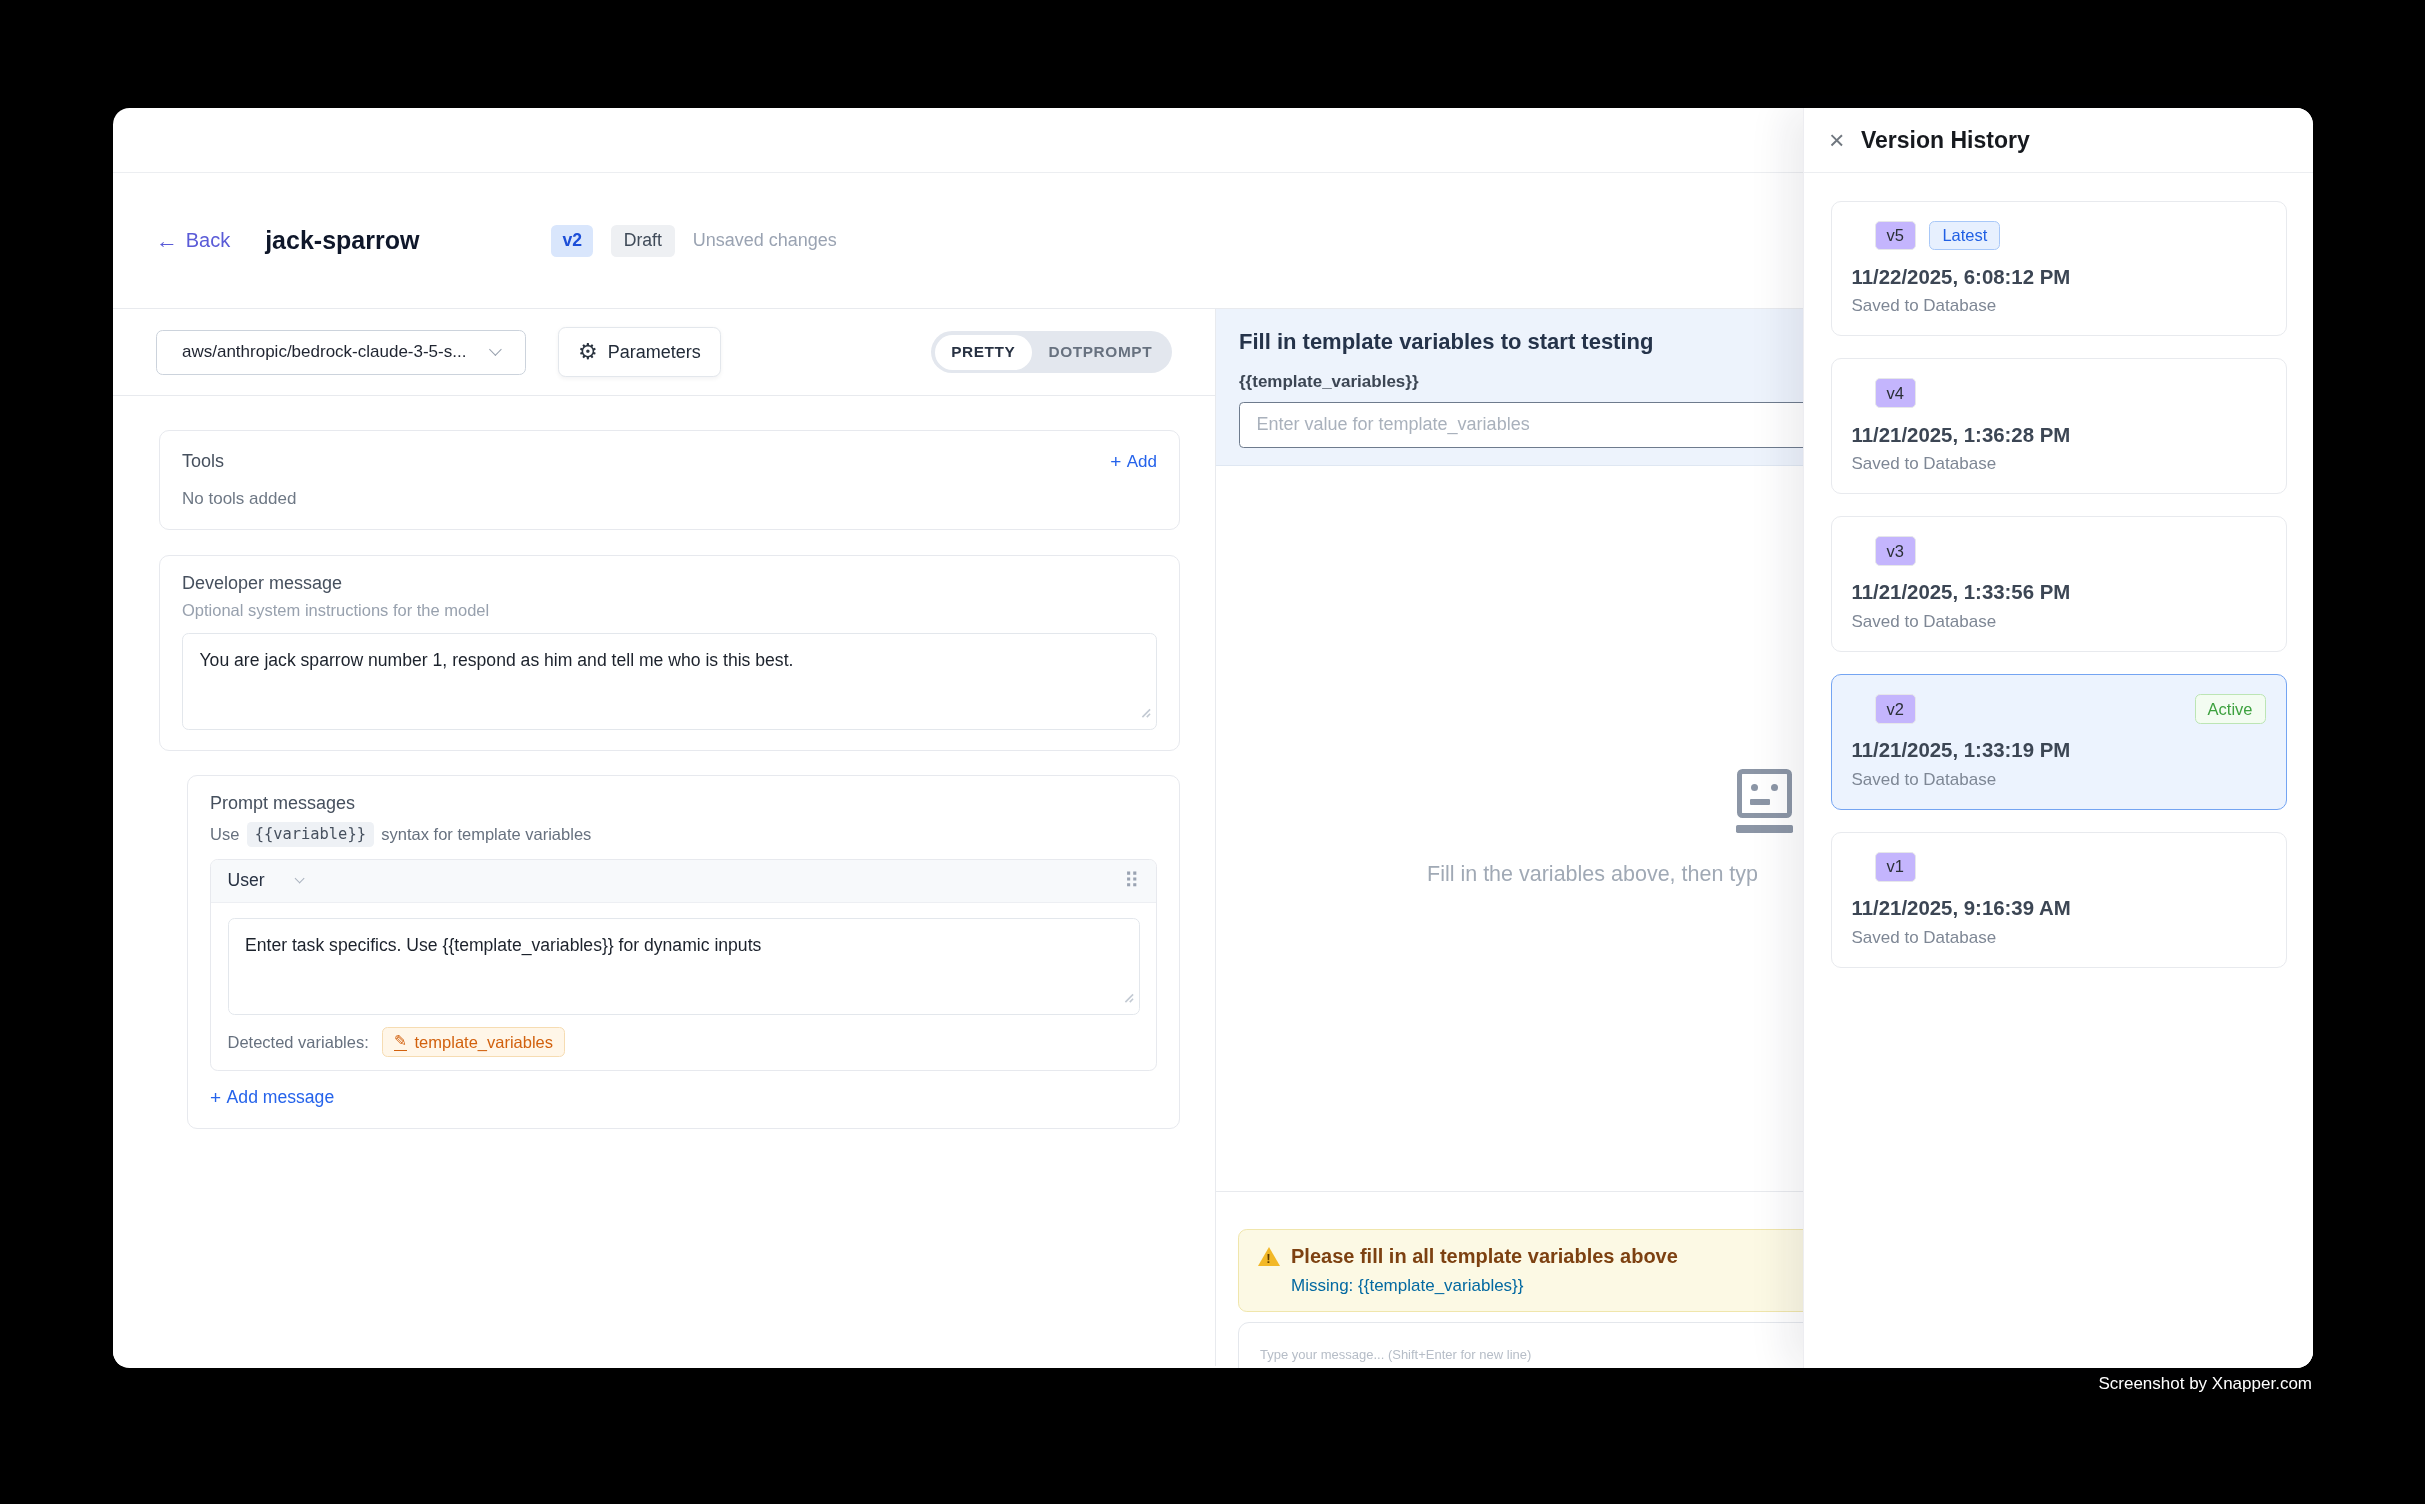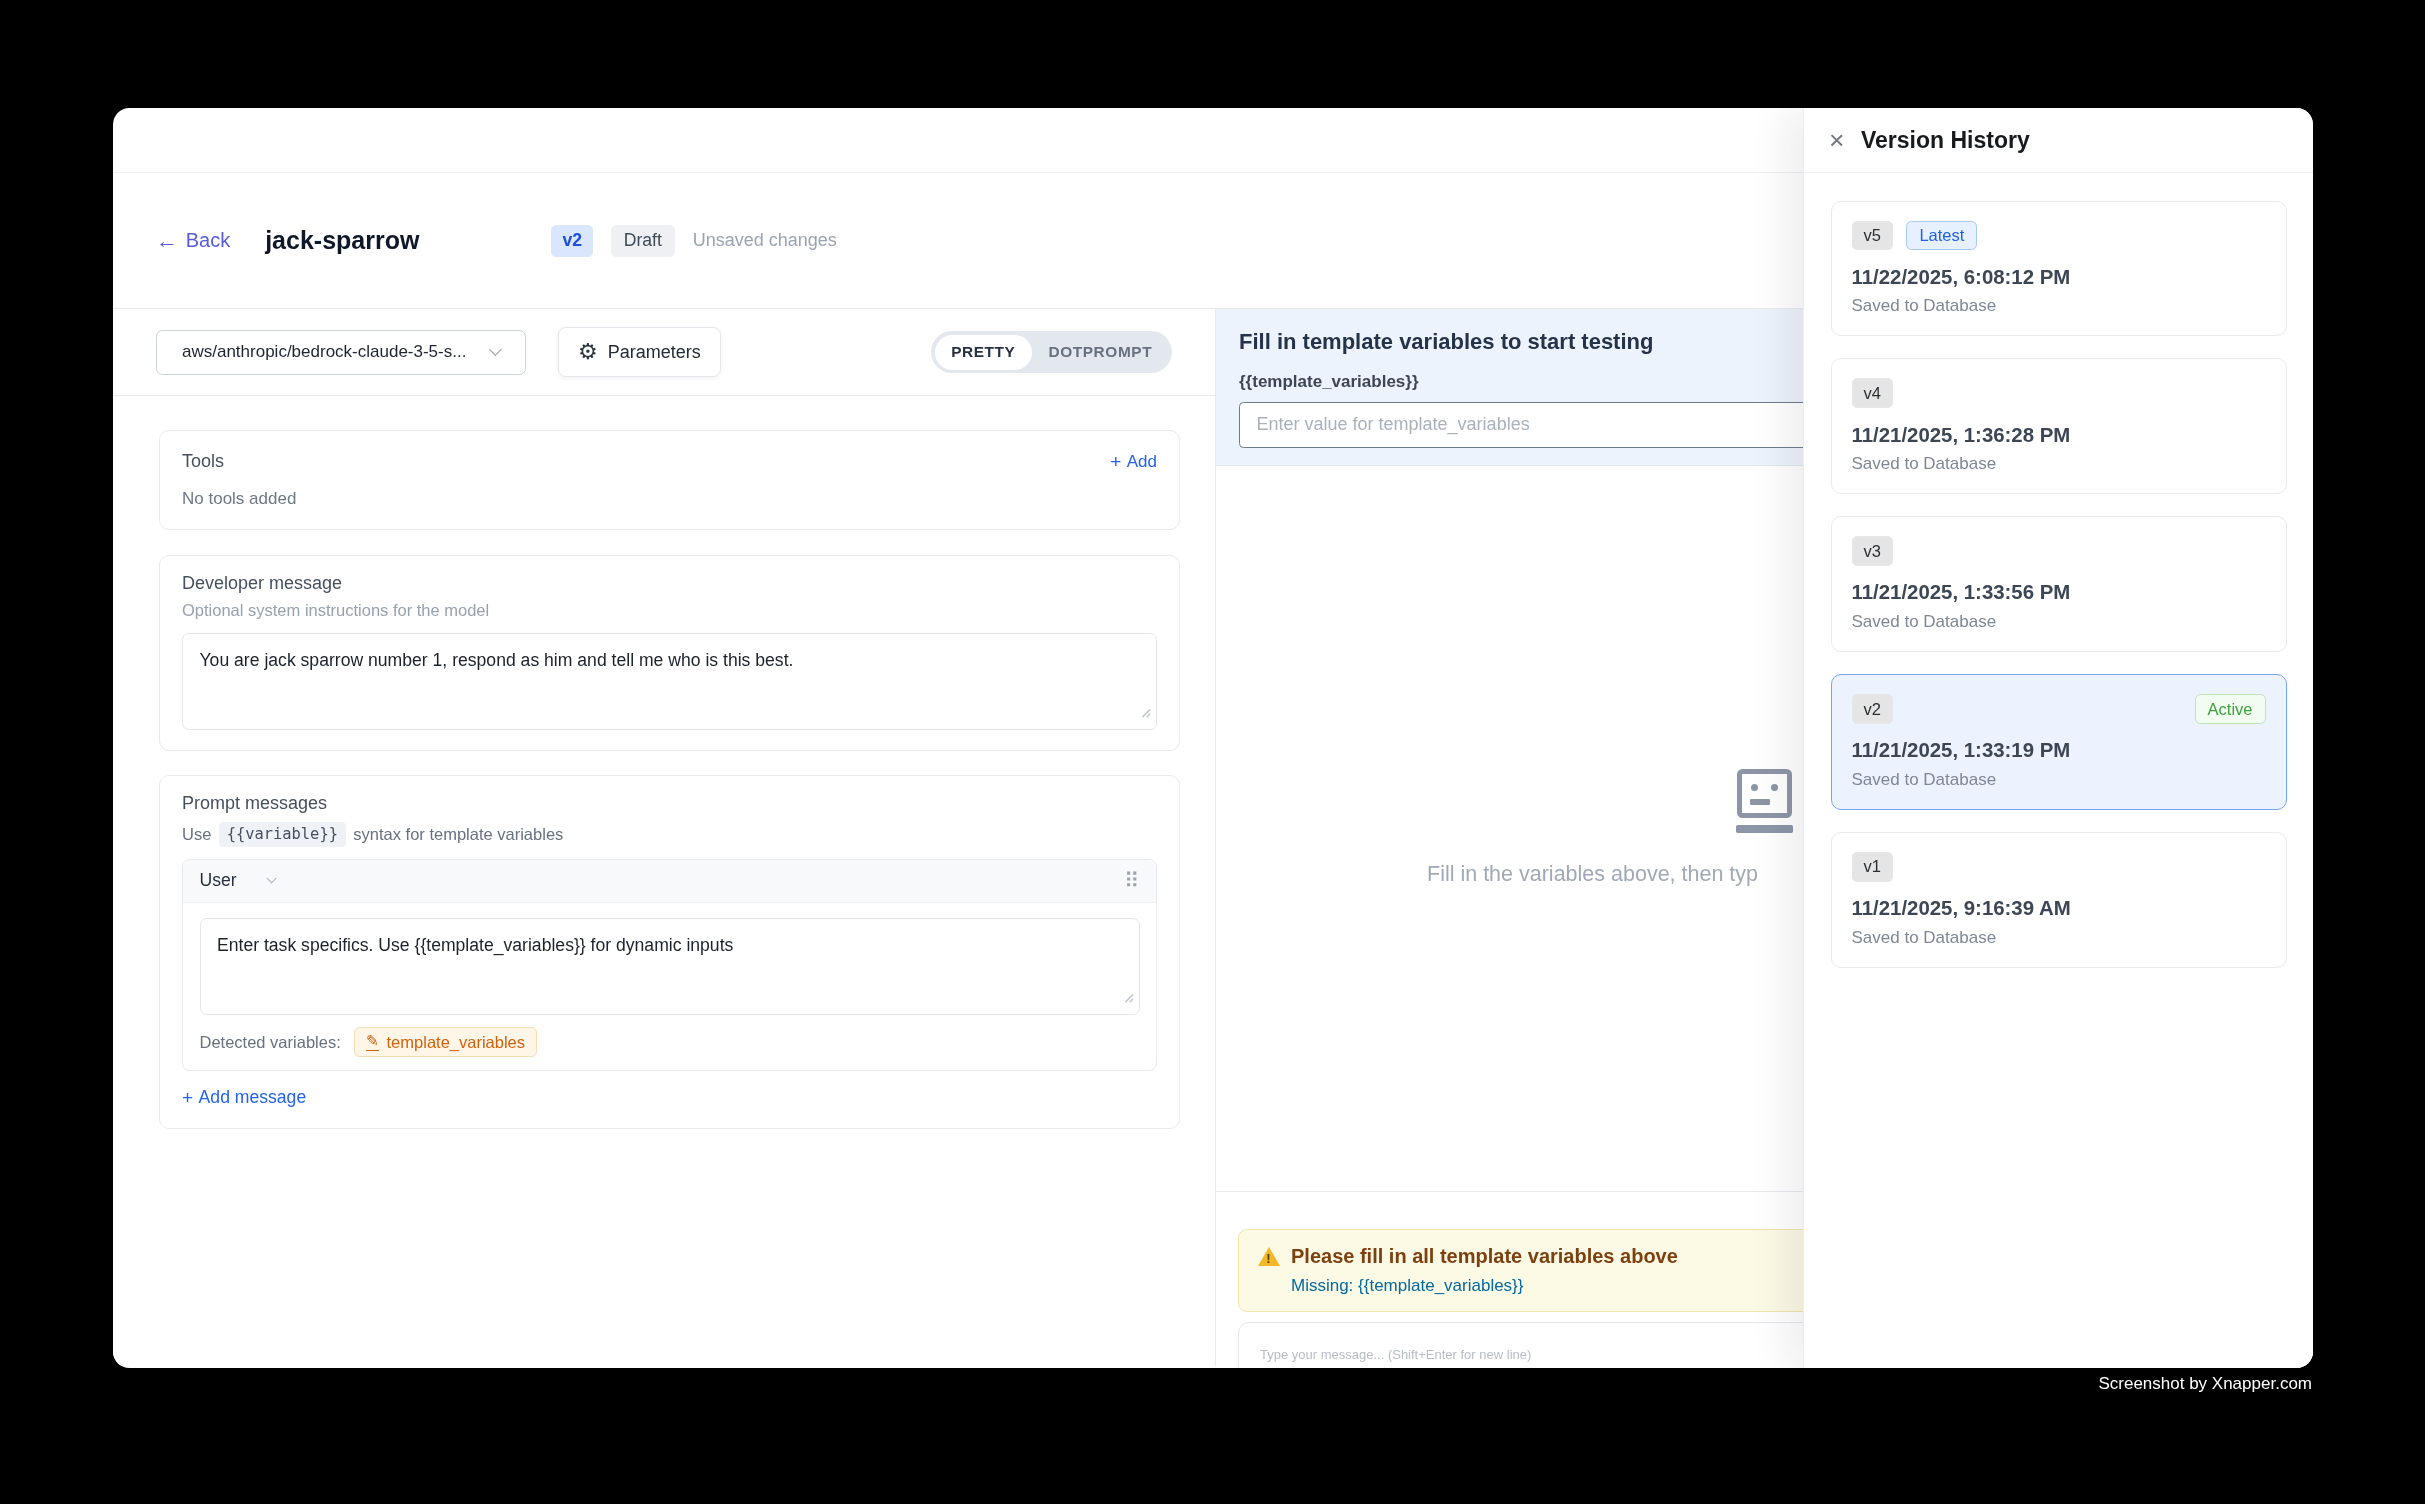--- a/index.html
+++ b/index.html
@@ -47,21 +47,21 @@
   .plus { font-size:19px; line-height:1; }
   .tools-empty { margin-top:16.5px; font-size:17px; color:#6e7885; }
 
   .card.dev { padding:17.6px 22px 20px; margin-bottom:24px; }
   .sub { margin-top:6.6px; font-size:16.5px; color:#98a1ae; }
   .ta { position:relative; margin-top:13.2px; border:1.7px solid #e3e7ec; border-radius:6.6px; padding:14.3px 16.5px;
         font-size:17.6px; color:#1c222c; line-height:1.4; background:#fff; }
   .ta.dev-ta { height:97px; }
   .resize-handle { position:absolute; right:4.4px; bottom:4.4px; }
 
-  .card.prompt { padding:17.6px 22px 20px; }
+  .card.prompt { padding:17.6px 22px 20px;margin-left:28px; }
   .hint { margin-top:7.7px; display:flex; align-items:center; gap:7.7px; font-size:16.5px; color:#67717f; }
   .code-chip { font-family:"DejaVu Sans Mono", monospace; font-size:15.4px; color:#46505e; background:#eef1f5;
                border-radius:4.4px; padding:3.3px 7.7px; }
   .msg-block { margin-top:12px; border:1.7px solid #e7e9ee; border-radius:7.7px; overflow:hidden; }
   .msg-head { height:43px; background:#f7f9fb; border-bottom:1.7px solid #edeff3; display:flex; align-items:center; padding:0 16.5px; }
   .role-select { display:flex; align-items:center; gap:31px; cursor:pointer; }
   .role { font-size:17.6px; font-weight:500; color:#273142; }
   .chev.sm { width:7.2px; height:7.2px; border-color:#aab3bf; }
   .drag { margin-left:auto; color:#9aa3b2; font-size:21px; cursor:grab; }
   .msg-body { padding:15.4px 16.5px 13.2px; }
@@ -107,22 +107,22 @@
   
   .vh-panel { position:absolute; top:0; right:0; width:510px; height:100%; background:#fff;
               border-left:1.7px solid #ededf1; border-radius:0 16.5px 16.5px 0;
               box-shadow:-16.5px 0 39px rgba(20,28,45,.08); display:flex; flex-direction:column; }
   .vh-head { height:65px; border-bottom:1.7px solid #eceef1; display:flex; align-items:center; padding:0 25px; gap:16.5px; }
   .vh-close { font-size:26.5px; color:#70777f; line-height:1; cursor:pointer; }
   .vh-title { font-size:23px; font-weight:700; color:#16191e; }
   .vh-list { padding:27.6px 26.5px; display:flex; flex-direction:column; gap:22px; overflow:hidden; }
   .v-card { border:1.7px solid #e8eaee; border-radius:10px; padding:19px 20px; position:relative; background:#fff; cursor:pointer; }
   .v-card.active { background:#ecf3fe; border-color:#74a4f2; }
-  .v-chip { display:inline-block; border:1.7px solid #e6e7ea; background:#e5e5e5; border-radius:5px;
-            padding:4.4px 11px; font-size:16.5px; color:#2a2f36; }
+  .v-chip { display:inline-block; border:1.7px solid #e6e7ea; background:#c4b5fd; border-radius:5px;
+            padding:4.4px 11px; font-size:16.5px; color:#2a2f36;margin-left:23px; }
   .latest-chip { margin-left:11px; display:inline-block; background:#e7f0fe; border:1.7px solid #a8c8f8; color:#2160e4;
                  border-radius:5.5px; padding:4.4px 12px; font-size:16.5px; font-weight:500; }
   .active-chip { position:absolute; top:19px; right:20px; background:#f3fcf1; border:1.7px solid #bce5b4; color:#3da13f;
                  border-radius:5.5px; padding:4.4px 12px; font-size:16.5px; font-weight:500; }
   .v-date { margin-top:15.4px; font-size:20.4px; font-weight:600; color:#3c4654; }
   .v-status { margin-top:7.7px; font-size:17px; color:#7e8795; }
 
   .watermark { position:absolute; right:114px; top:1374px; color:#fff; font-size:17px; font-weight:500; }
 </style>
 </head>

